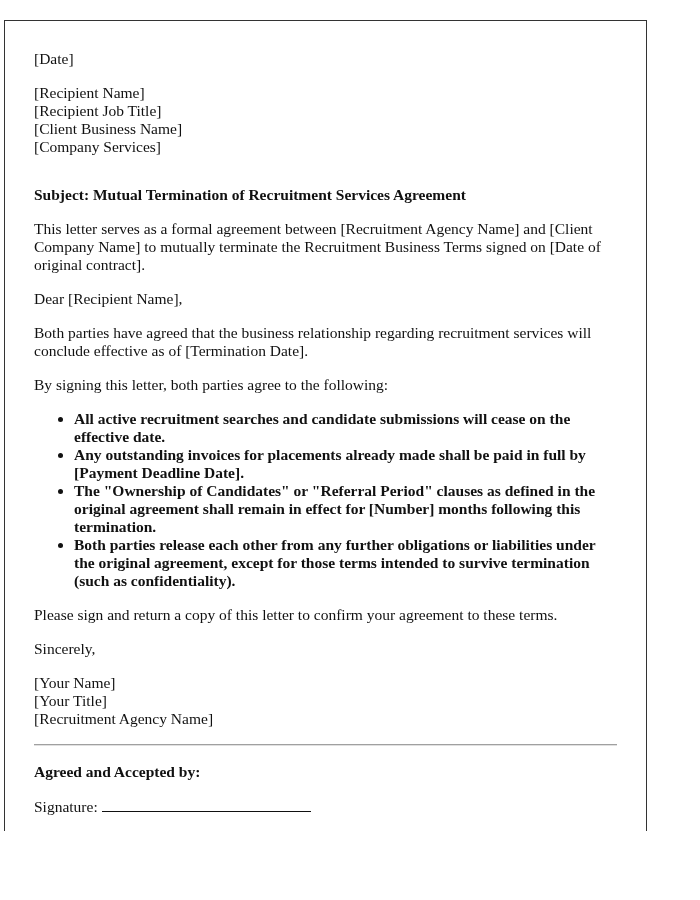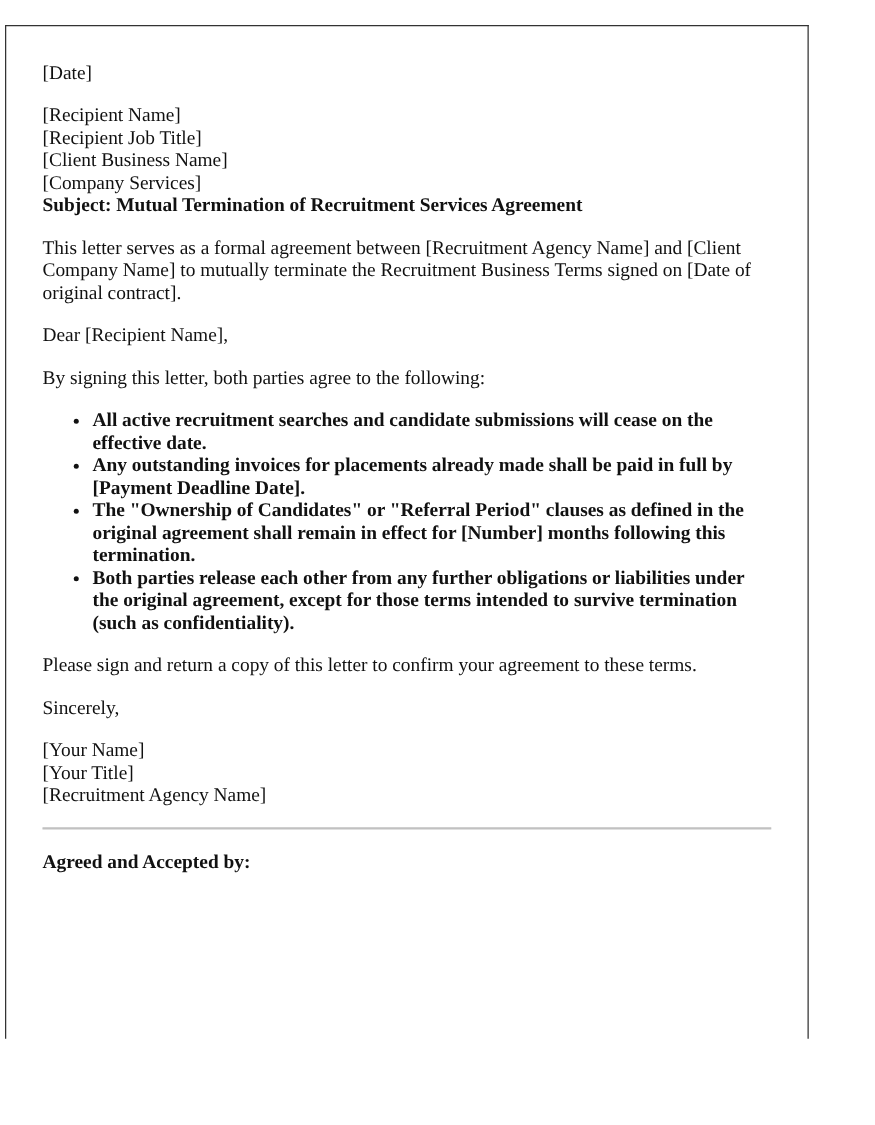--- a/index.html
+++ b/index.html
@@ -25,21 +25,21 @@
       height: 781px;
       padding: 29px 29px 0 29px;
       border-left: 1px solid #333333;
       border-right: 1px solid #333333;
       border-top: 1px solid #333333;
       box-sizing: content-box;
       overflow: hidden;
     }
     p { margin: 0 0 16px 0; }
     .block p { margin: 0; }
-    .block { margin-bottom: 0; }
+    .block { margin-bottom: 30px; }
     .bold { font-weight: bold; }
     ul {
       margin: 0 0 16px 0;
       padding-left: 40px;
       font-weight: bold;
     }
     ul li { margin: 0; }
     hr {
       border: none;
       border-top: 1px solid #a0a0a0;
@@ -67,20 +67,21 @@
     <p>[Recipient Job Title]</p>
     <p>[Client Business Name]</p>
     <p>[Company Services]</p>
   </div>
 
   <p class="bold">Subject: Mutual Termination of Recruitment Services Agreement</p>
 
   <p>This letter serves as a formal agreement between [Recruitment Agency Name] and [Client Company Name] to mutually terminate the Recruitment Business Terms signed on [Date of original contract].</p>
 
   <p>Dear [Recipient Name],</p>
+  <p>Both parties have agreed that the business relationship regarding recruitment services will conclude effective as of [Termination Date].</p>
   <p>By signing this letter, both parties agree to the following:</p>
 
   <ul>
     <li>All active recruitment searches and candidate submissions will cease on the effective date.</li>
     <li>Any outstanding invoices for placements already made shall be paid in full by [Payment Deadline Date].</li>
     <li>The "Ownership of Candidates" or "Referral Period" clauses as defined in the original agreement shall remain in effect for [Number] months following this termination.</li>
     <li>Both parties release each other from any further obligations or liabilities under the original agreement, except for those terms intended to survive termination (such as confidentiality).</li>
   </ul>
 
   <p>Please sign and return a copy of this letter to confirm your agreement to these terms.</p>
@@ -90,14 +91,18 @@
   <div class="block" style="margin-bottom:0;">
     <p>[Your Name]</p>
     <p>[Your Title]</p>
     <p>[Recruitment Agency Name]</p>
   </div>
 
   <hr>
 
   <p class="bold">Agreed and Accepted by:</p>
 
+  <p>
+    <span>Signature:</span>
+    <span class="sig-line"></span>
+  </p>
 
 </div>
 
 </body></html>

